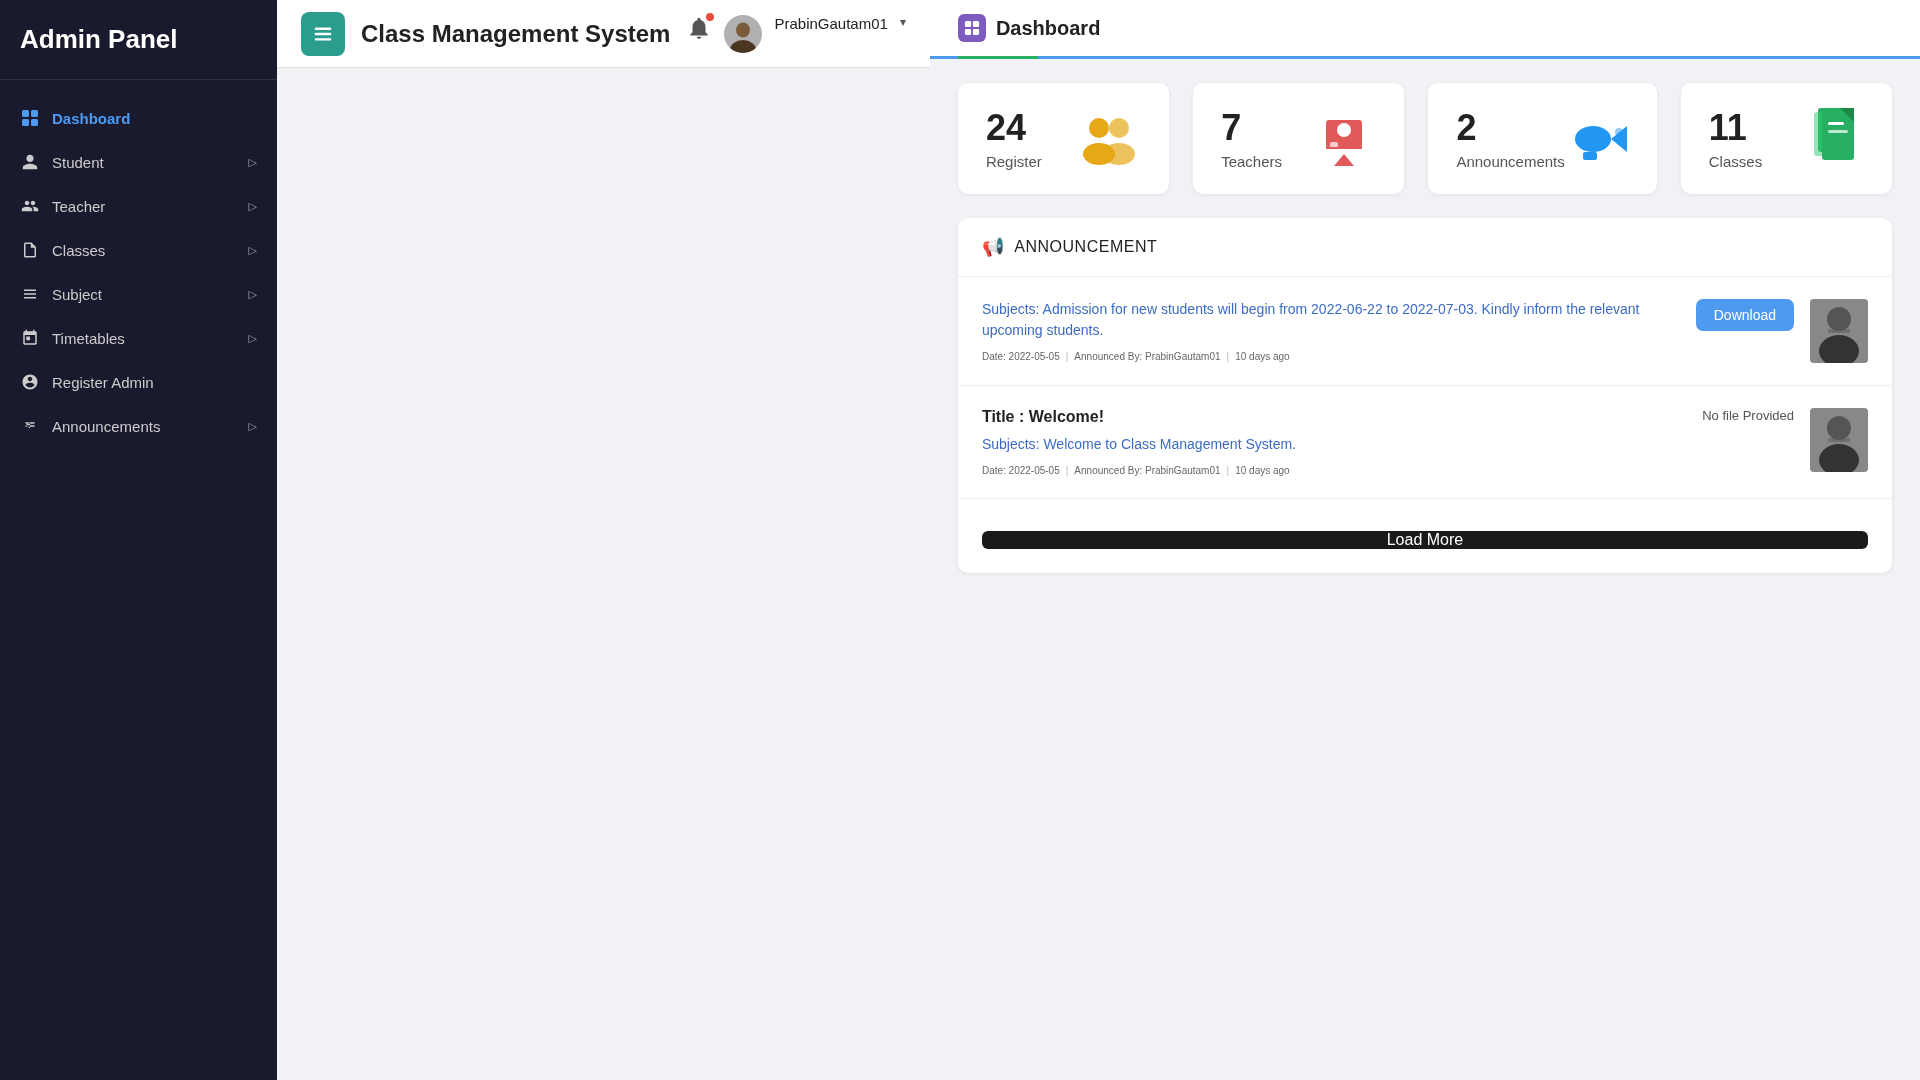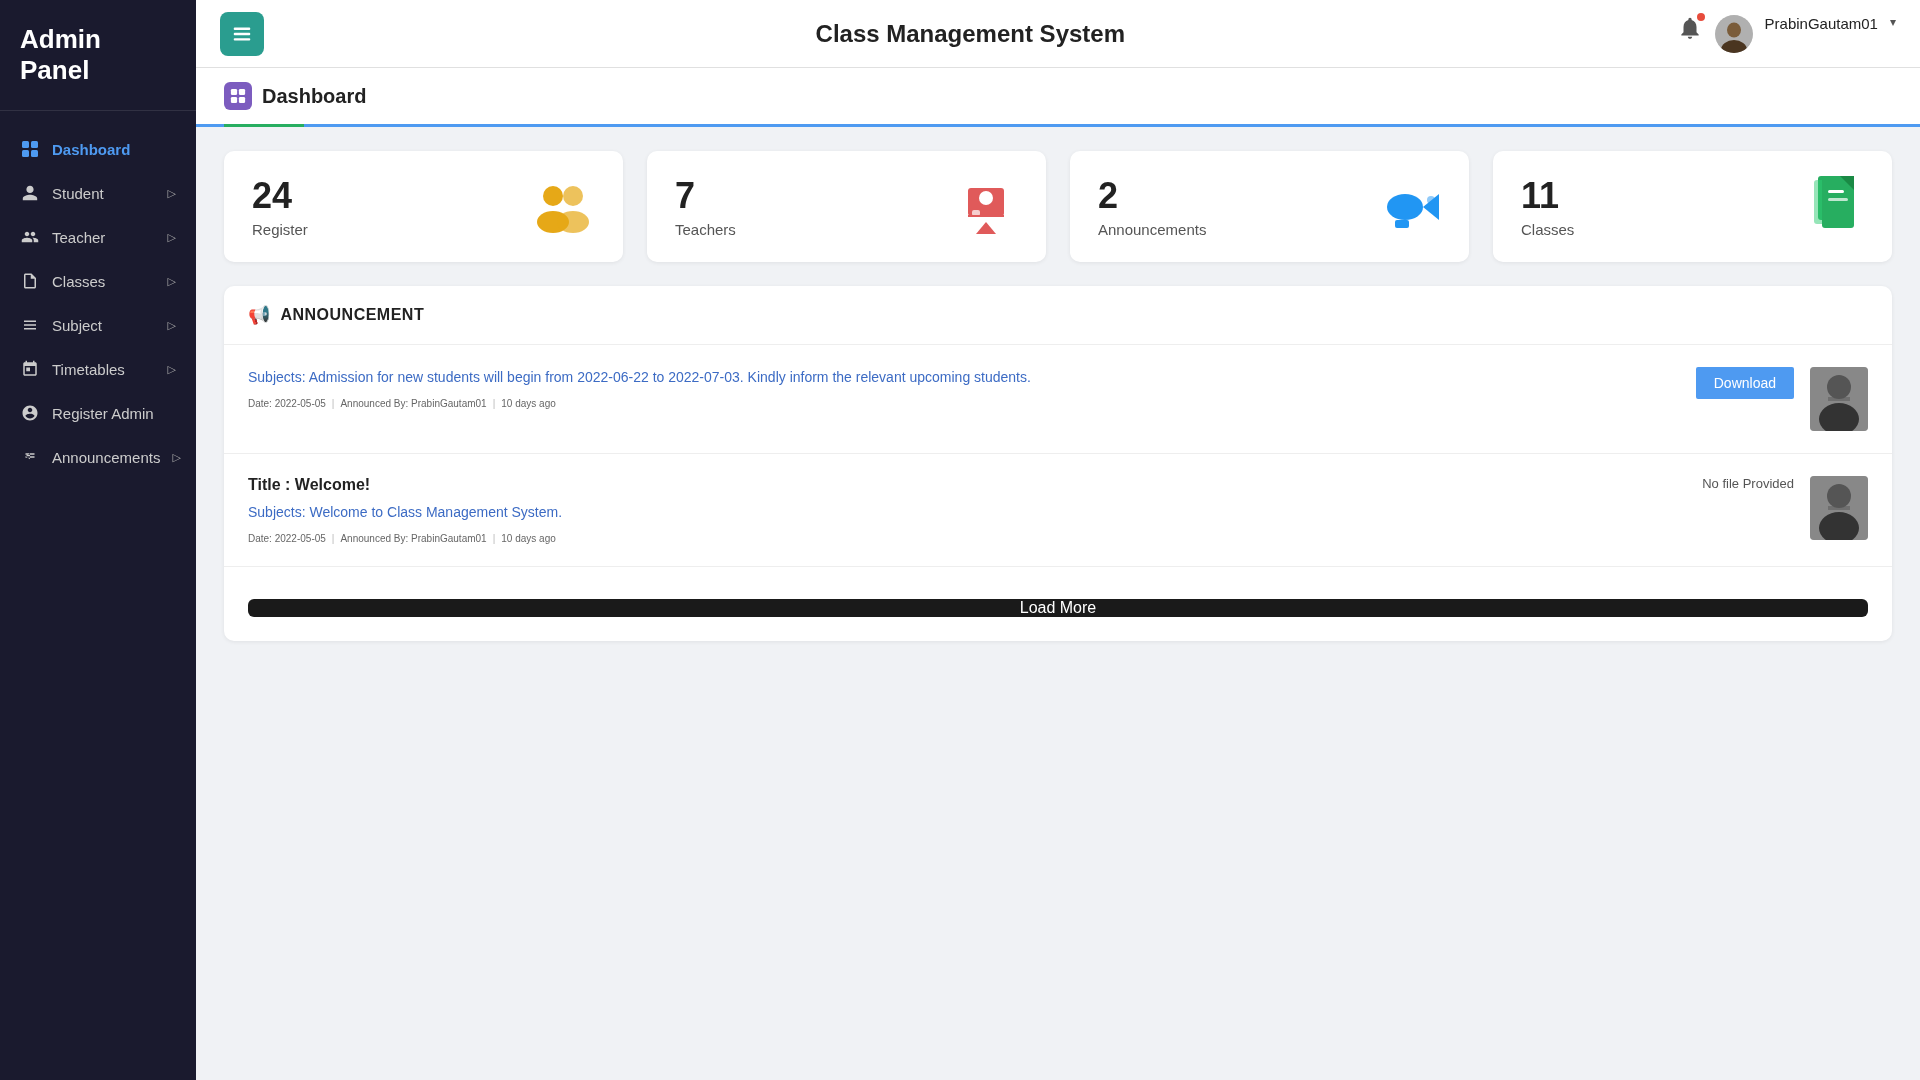--- a/index.html
+++ b/index.html
@@ -1,20 +1,20 @@
 <!DOCTYPE html>
 <html><head>
   <meta charset="utf-8">
   <style>
     * { box-sizing: border-box; margin: 0; padding: 0; }
     body { font-family: 'Segoe UI', Arial, sans-serif; display: flex; height: 1080px; width: 1920px; overflow: hidden; background: #f0f2f5; }
 
     
     .sidebar {
-      width: 196px;
+      width: 277px;
       background: #1a1a2e;
       color: #fff;
       display: flex;
       flex-direction: column;
       flex-shrink: 0;
       height: 100%;
     }
     .sidebar-title {
       padding: 24px 20px;
       font-size: 26px;
@@ -49,21 +49,20 @@
     .sidebar-item .chevron {
       margin-left: auto;
       font-size: 11px;
       color: #aaa;
     }
 
     
     .main {
       flex: 1;
       display: flex;
-      flex-direction: column;
       overflow: hidden;
     }
 
     
     .topbar {
       background: #fff;
       height: 68px;
       display: flex;
       align-items: center;
       padding: 0 24px;
@@ -214,21 +213,21 @@
     }
     .announcement-header {
       padding: 18px 24px;
       border-bottom: 1px solid #eee;
       display: flex;
       align-items: center;
       gap: 10px;
     }
     .announcement-header-title {
       font-size: 16px;
-      font-weight: 700;
+      font-weight: 400;
       color: #222;
       letter-spacing: 0.5px;
     }
     .announcement-item {
       padding: 22px 24px;
       border-bottom: 1px solid #eee;
       display: flex;
       align-items: flex-start;
       gap: 16px;
     }
@@ -259,21 +258,21 @@
       display: flex;
       flex-direction: column;
       align-items: center;
       gap: 10px;
       flex-shrink: 0;
     }
     .download-btn {
       background: #4e9af1;
       color: #fff;
       border: none;
-      border-radius: 2px;
+      border-radius: 7px;
       padding: 8px 18px;
       font-size: 14px;
       cursor: pointer;
       font-weight: 500;
     }
     .no-file-text {
       font-size: 13px;
       color: #555;
       text-align: center;
     }

